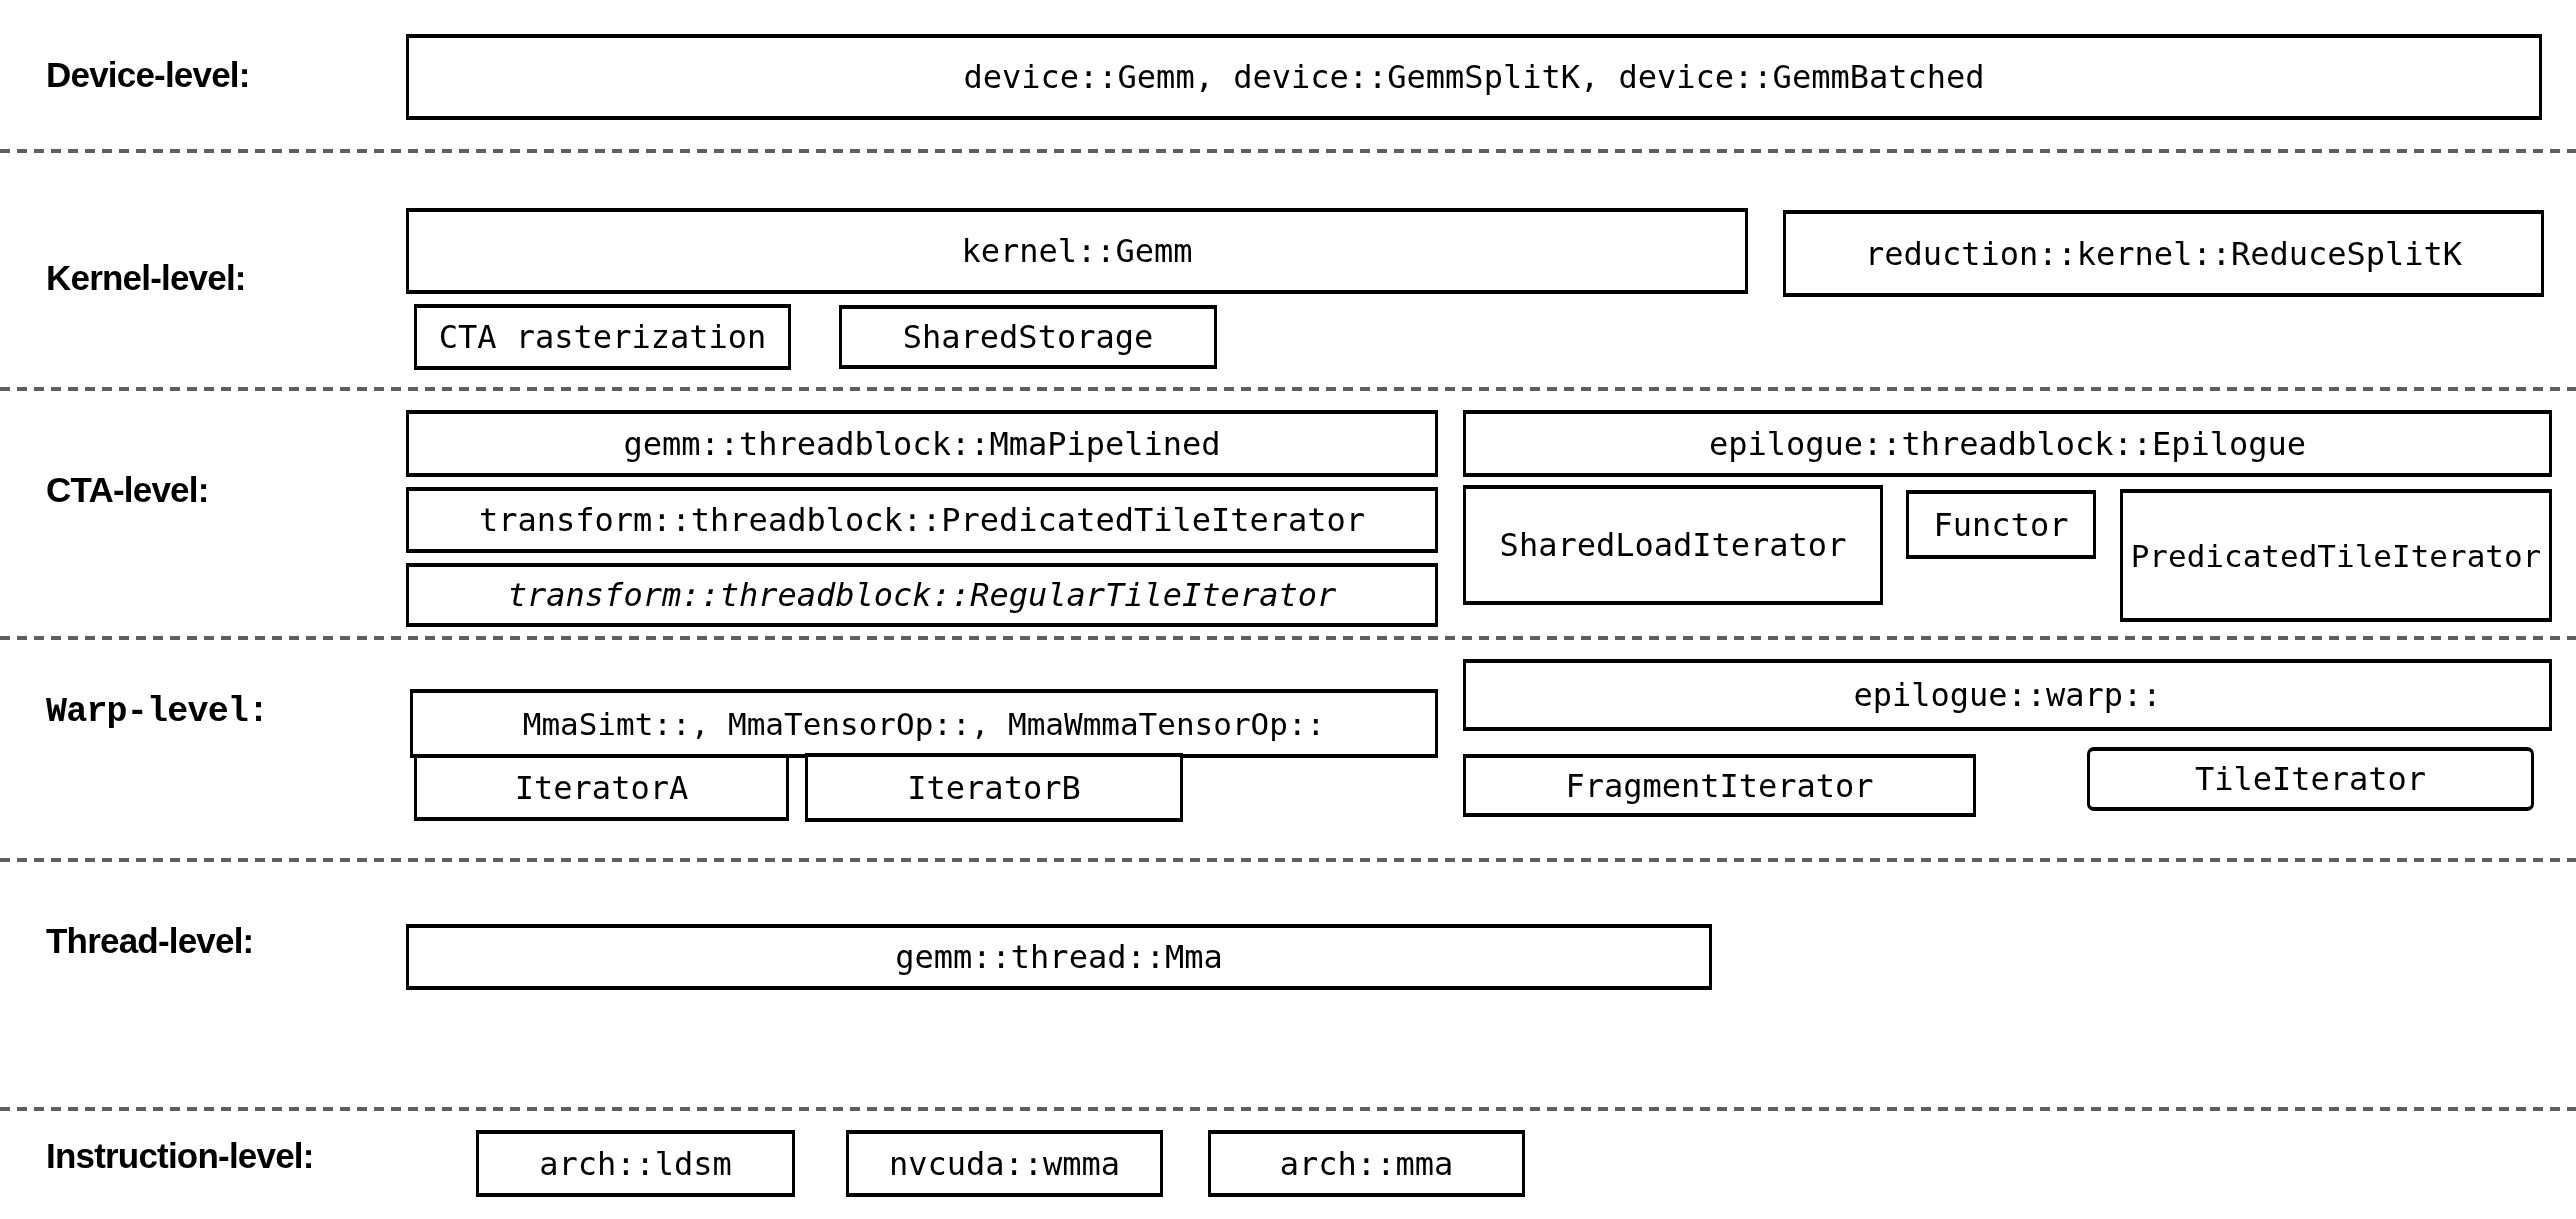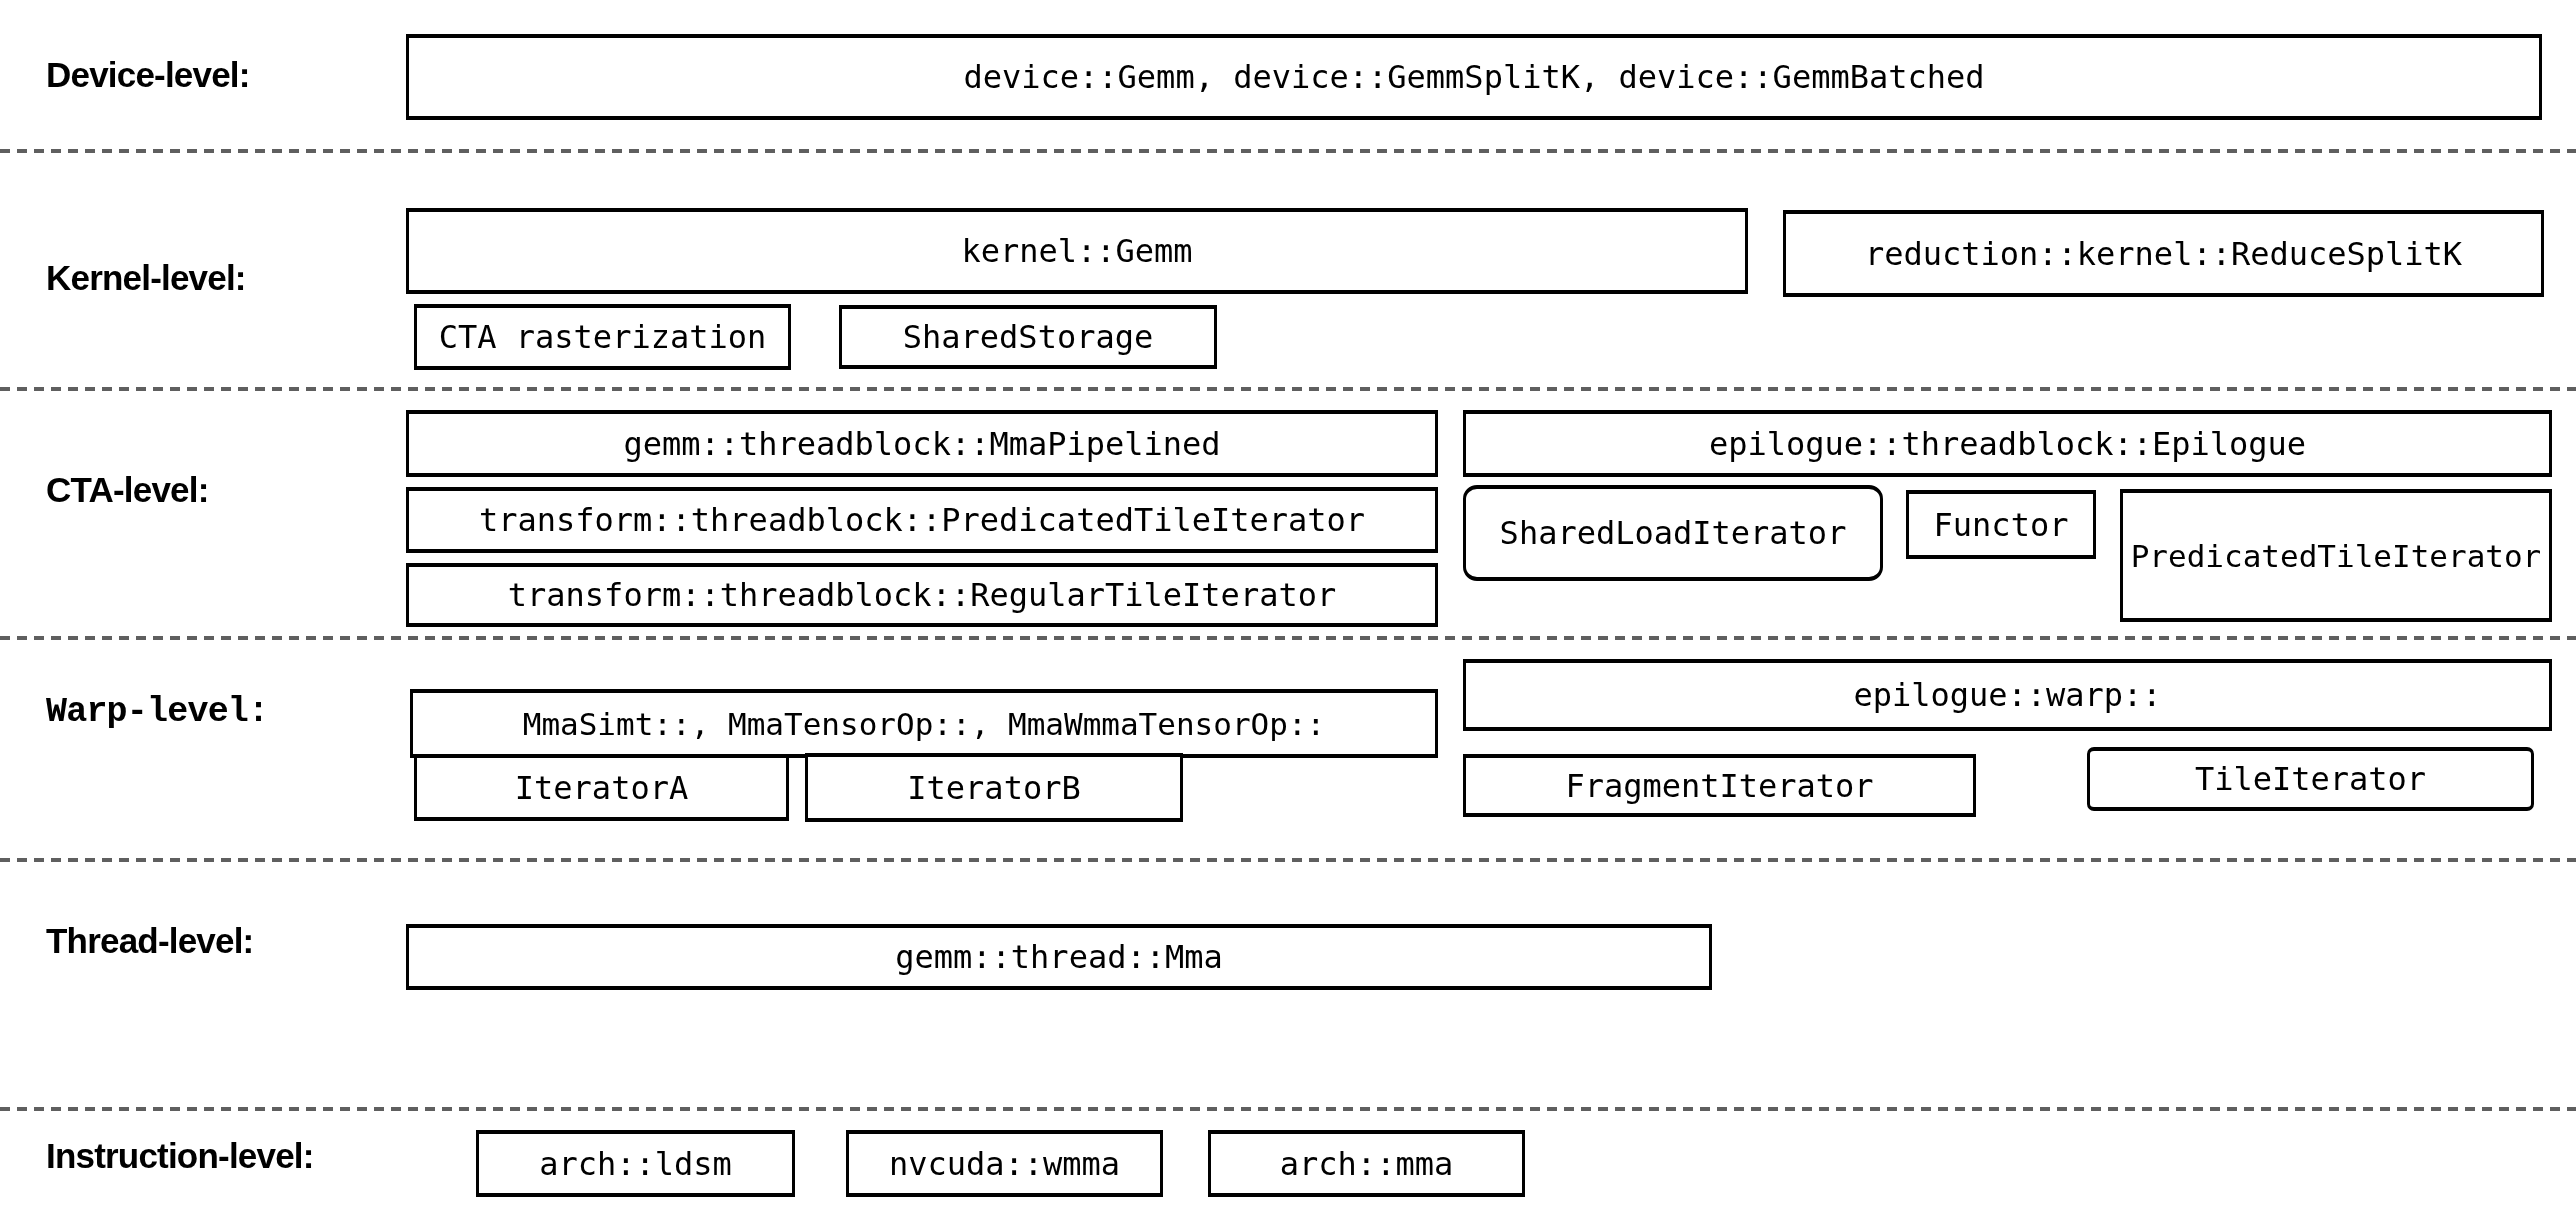--- a/index.html
+++ b/index.html
@@ -59,24 +59,24 @@
   #lbl-instruction { top: 1158px; }
   
   #box-device-apis        { left: 406px;  top: 34px;   width: 2136px; height: 86px; }
   #box-kernel-gemm        { left: 406px;  top: 208px;  width: 1342px; height: 86px; }
   #box-reduce-splitk      { left: 1783px; top: 210px;  width: 761px;  height: 87px; }
   #box-cta-rasterization  { left: 414px;  top: 304px;  width: 377px;  height: 66px; }
   #box-shared-storage     { left: 839px; top: 305px;  width: 378px;  height: 64px; }
   #box-mma-pipelined      { left: 406px;  top: 410px;  width: 1032px; height: 67px; }
   #box-epilogue-tb        { left: 1463px; top: 410px;  width: 1089px; height: 67px; }
   #box-pred-tile-transform{ left: 406px;  top: 487px;  width: 1032px; height: 66px; }
-  #box-shared-load-iter   { left: 1463px; top: 485px;  width: 420px;  height: 96px; border-radius: 14px; }
+  #box-shared-load-iter   { left: 1463px; top: 485px;  width: 420px;  height: 120px; }
   #box-functor            { left: 1906px; top: 490px;  width: 190px;  height: 69px; }
   #box-pred-tile-epilogue { left: 2120px; top: 489px;  width: 432px;  height: 133px; font-size: 31px; }
-  #box-regular-tile-iter  { left: 406px;  top: 563px;  width: 1032px; height: 64px; }
+  #box-regular-tile-iter  { left: 406px;  top: 563px;  width: 1032px; height: 64px; font-style: italic; }
   #box-warp-mma           { left: 410px;  top: 660px;  width: 1028px; height: 69px; font-size: 31px; margin-top: 29px; }
   #box-epilogue-warp      { left: 1463px; top: 659px;  width: 1089px; height: 72px; text-align: right; }
   #box-iterator-a         { left: 414px;  top: 754px;  width: 375px;  height: 67px; }
   #box-iterator-b         { left: 805px; top: 753px;  width: 378px;  height: 69px; }
   #box-fragment-iter      { left: 1463px; top: 754px;  width: 513px;  height: 63px; }
   #box-tile-iter          { left: 2087px; top: 747px;  width: 447px;  height: 64px; border-radius: 7px; }
   #box-thread-mma         { left: 406px;  top: 924px; width: 1306px; height: 66px; }
   #box-arch-ldsm          { left: 476px;  top: 1130px; width: 319px;  height: 67px; }
   #box-nvcuda-wmma        { left: 846px; top: 1130px; width: 317px;  height: 67px; }
   #box-arch-mma           { left: 1208px; top: 1130px; width: 317px;  height: 67px; }

